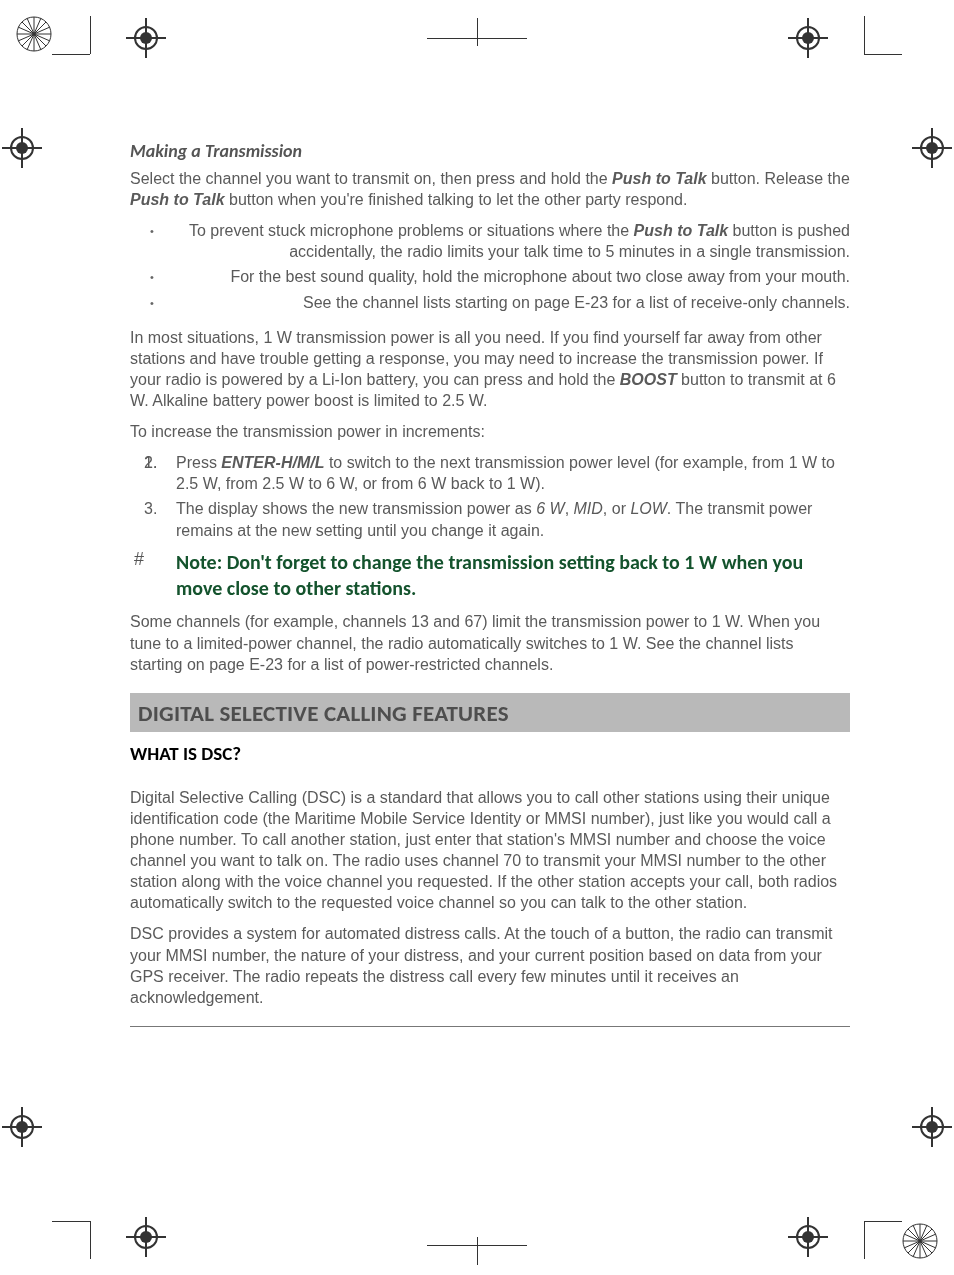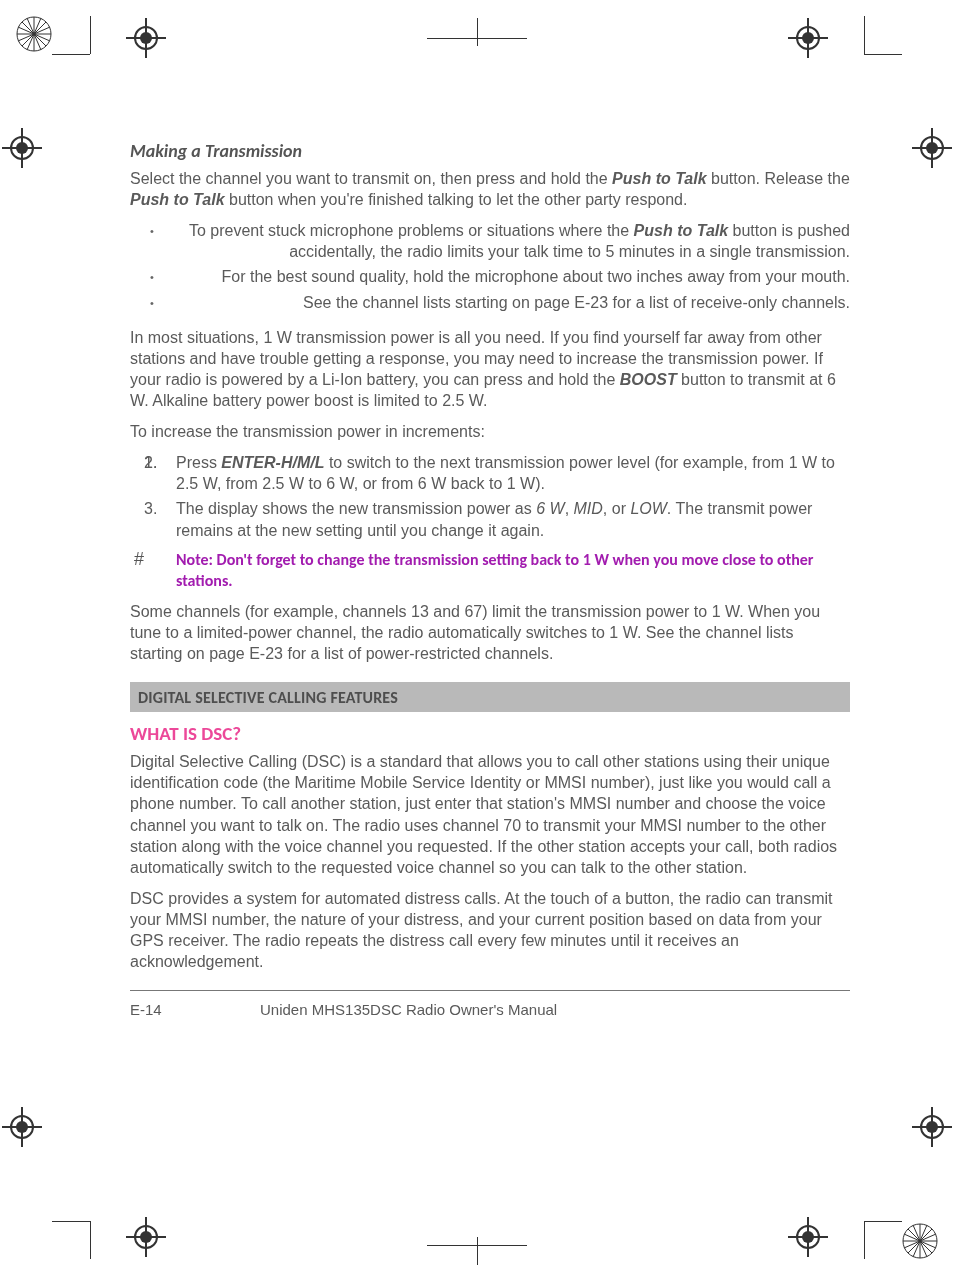--- a/index.html
+++ b/index.html
@@ -55,36 +55,36 @@
   ul.bullets li::before {
     content:"•"; position:absolute; left:20px; top:0; font-size:11px; color:#666; line-height:22px;
   }
   ol.steps { list-style:none; margin:2px 0 8px 0; counter-reset:step; }
   ol.steps li { position:relative; padding-left:46px; font-size:16px; line-height:1.32; margin-bottom:4px;}
   ol.steps li .num { position:absolute; left:14px; top:0; }
   .note-row { display:flex; margin:6px 0 10px 0; }
   .note-icon { flex:0 0 34px; font-size:18px; color:#555; padding-left:4px;}
   .note-text {
     font-family:"Segoe UI", Candara, Calibri, sans-serif;
-    font-weight:700; color:#a21caf; font-size:16px; line-height:1.32;
+    font-weight:700; color:#14532d; font-size:20px; line-height:1.32;
     padding-left:12px;
   }
   .section-bar {
     background:#b9b9b9;
     font-family:"Segoe UI", Candara, Calibri, sans-serif;
     font-weight:700; color:#4e4e4e;
-    font-size:16px;
+    font-size:23px;
     padding:6px 12px 5px 8px;
     margin:18px 0 10px 0;
     letter-spacing:0.2px;
   }
   .h2 {
     font-family:"Segoe UI", Candara, Calibri, sans-serif;
-    font-weight:700; color:#ec4899; font-size:19px;
-    margin-bottom:6px;
+    font-weight:700; color:#000000; font-size:19px;
+    margin-bottom:22px;
   }
   .footer-rule {
     border-top:1px solid #777;
     margin:18px 0 10px 0;
   }
   .footer {
     font-size:15px; color:#5a5a5a;
     display:flex;
   }
   .footer .pg { width:130px; }
@@ -225,21 +225,21 @@
 <div class="page">
 
   <div class="h3">Making a Transmission</div>
   <p class="body-p">
     <span>Select the channel you want to transmit on, then press and hold the </span><span class="bold-italic">Push to Talk</span><span> button. Release the </span><span class="bold-italic">Push to Talk</span><span> button when you're finished talking to let the other party respond.</span>
   </p>
   <ul class="bullets">
     <li>
       <span>To prevent stuck microphone problems or situations where the </span><span class="bold-italic">Push to Talk</span><span> button is pushed accidentally, the radio limits your talk time to 5 minutes in a single transmission.</span>
     </li>
-    <li>For the best sound quality, hold the microphone about two inches away from your mouth.</li>
+    <li>For the best sound quality, hold the microphone about two close away from your mouth.</li>
     <li>See the channel lists starting on page E-23 for a list of receive-only channels.</li>
   </ul>
 
   <p class="body-p">
     <span>In most situations, 1 W transmission power is all you need. If you find yourself far away from other stations and have trouble getting a response, you may need to increase the transmission power. If your radio is powered by a Li-Ion battery, you can press and hold the </span><span class="bold-italic">BOOST</span><span> button to transmit at 6 W. Alkaline battery power boost is limited to 2.5 W.</span>
   </p>
   <p class="body-p">To increase the transmission power in increments:</p>
   <ol class="steps">
     <li><span class="num">1.</span></li>
     <li><span class="num">2.</span>
@@ -254,17 +254,13 @@
     <div class="note-text">Note: Don't forget to change the transmission setting back to 1 W when you move close to other stations.</div>
   </div>
   <p class="body-p">Some channels (for example, channels 13 and 67) limit the transmission power to 1 W. When you tune to a limited-power channel, the radio automatically switches to 1 W. See the channel lists starting on page E-23 for a list of power-restricted channels.</p>
 
   <div class="section-bar">DIGITAL SELECTIVE CALLING FEATURES</div>
   <div class="h2">WHAT IS DSC?</div>
   <p class="body-p">Digital Selective Calling (DSC) is a standard that allows you to call other stations using their unique identification code (the Maritime Mobile Service Identity or MMSI number), just like you would call a phone number. To call another station, just enter that station's MMSI number and choose the voice channel you want to talk on. The radio uses channel 70 to transmit your MMSI number to the other station along with the voice channel you requested. If the other station accepts your call, both radios automatically switch to the requested voice channel so you can talk to the other station.</p>
   <p class="body-p">DSC provides a system for automated distress calls. At the touch of a button, the radio can transmit your MMSI number, the nature of your distress, and your current position based on data from your GPS receiver. The radio repeats the distress call every few minutes until it receives an acknowledgement.</p>
 
   <div class="footer-rule"></div>
-  <div class="footer">
-    <div class="pg">E-14</div>
-    <div>Uniden MHS135DSC Radio Owner's Manual</div>
-  </div>
 </div>
 
 </body></html>

